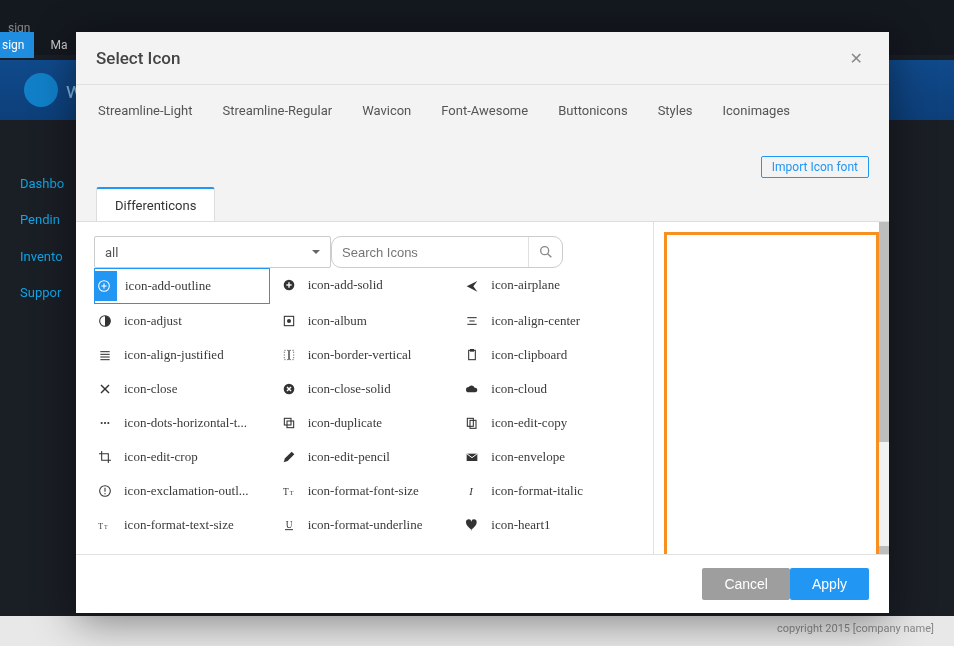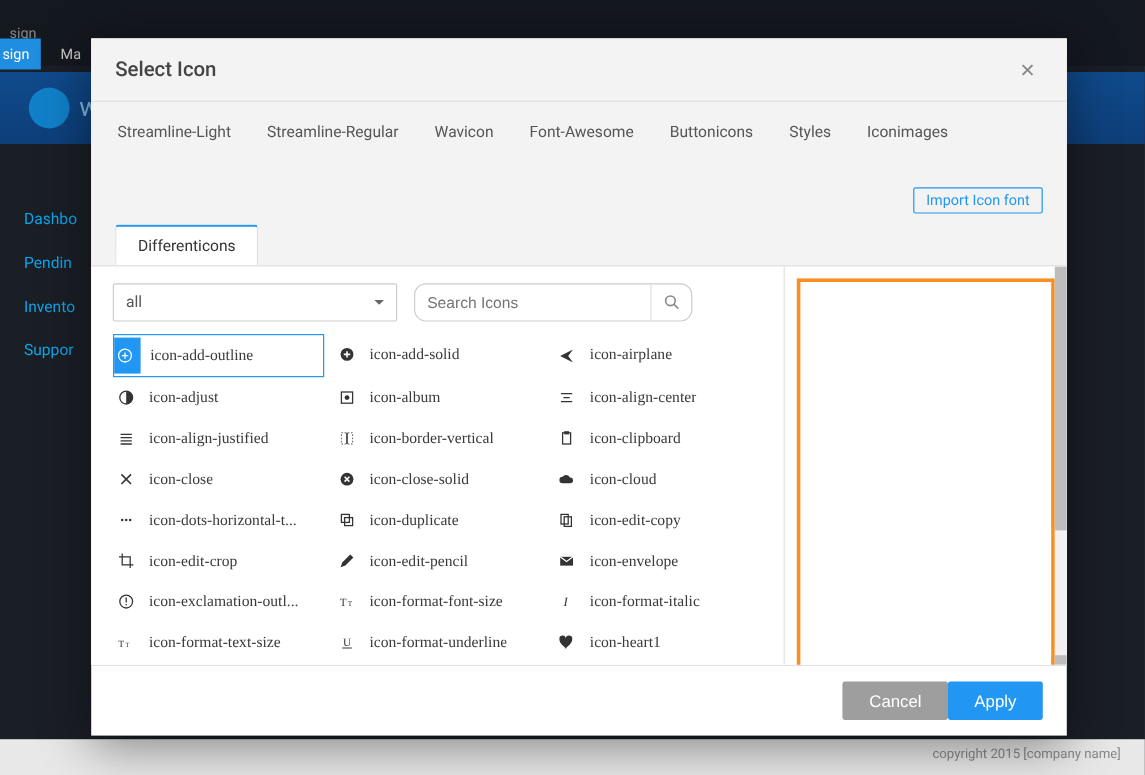--- a/index.html
+++ b/index.html
@@ -17,21 +17,21 @@
   .dlg-head .close{margin-left:auto;color:#888;font-size:16px;cursor:pointer;padding:6px}
   .dlg-tabs-wrap{background:#f3f3f3;position:relative}
   .dlg-tabs{display:flex;align-items:flex-end;padding:18px 20px 0 20px;gap:26px;font-size:13px;color:#555;flex-wrap:wrap}
   .dlg-tabs .tab{padding:0 2px 12px 2px;cursor:pointer;white-space:nowrap}
   .dlg-tabs .import{margin-left:auto;border:1px solid #2196f3;color:#2196f3;font-size:12px;padding:3px 10px;border-radius:2px;margin-bottom:8px;cursor:pointer}
   .dlg-subtab-row{padding:0 20px;display:flex}
   .dlg-subtab{background:#fff;border:1px solid #ddd;border-bottom:none;padding:9px 18px;font-size:13px;color:#555;border-radius:3px 3px 0 0;position:relative;top:1px;cursor:pointer}
   .dlg-subtab-sel{border-top:2px solid #2196f3;color:#333}
   .dlg-body{flex:1;background:#fff;border-top:1px solid #ddd;display:flex;overflow:hidden;position:relative}
   .left-pane{flex:1;padding:14px 10px 0 18px;display:flex;flex-direction:column;min-width:0}
-  .filter-row{display:flex;gap:14px;margin-bottom:10px;padding-right:8px}
+  .filter-row{display:flex;padding-right:8px}
   .dropdown{width:215px;height:30px;border:1px solid #ccc;border-radius:2px;display:flex;align-items:center;padding:0 10px;font-size:13px;color:#555;cursor:pointer;position:relative}
   .dropdown::after{content:"";position:absolute;right:10px;top:13px;border:4px solid transparent;border-top-color:#666}
   .search-wrap{display:flex;border:1px solid #ccc;border-radius:10px;height:30px;width:230px}
   .search-wrap input{border:none;outline:none;padding:0 10px;font-size:13px;flex:1;background:transparent}
   .search-btn{width:34px;display:flex;align-items:center;justify-content:center;border-left:1px solid #e0e0e0;color:#888;cursor:pointer}
   .icon-scroll{flex:1;overflow-y:auto;overflow-x:hidden;padding-right:6px}
   .icon-scroll::-webkit-scrollbar{width:10px}
   .icon-scroll::-webkit-scrollbar-thumb{background:#bdbdbd;border-radius:0}
   .icon-scroll::-webkit-scrollbar-track{background:#f1f1f1}
   .icon-grid{display:grid;grid-template-columns:repeat(3,1fr);column-gap:8px}

